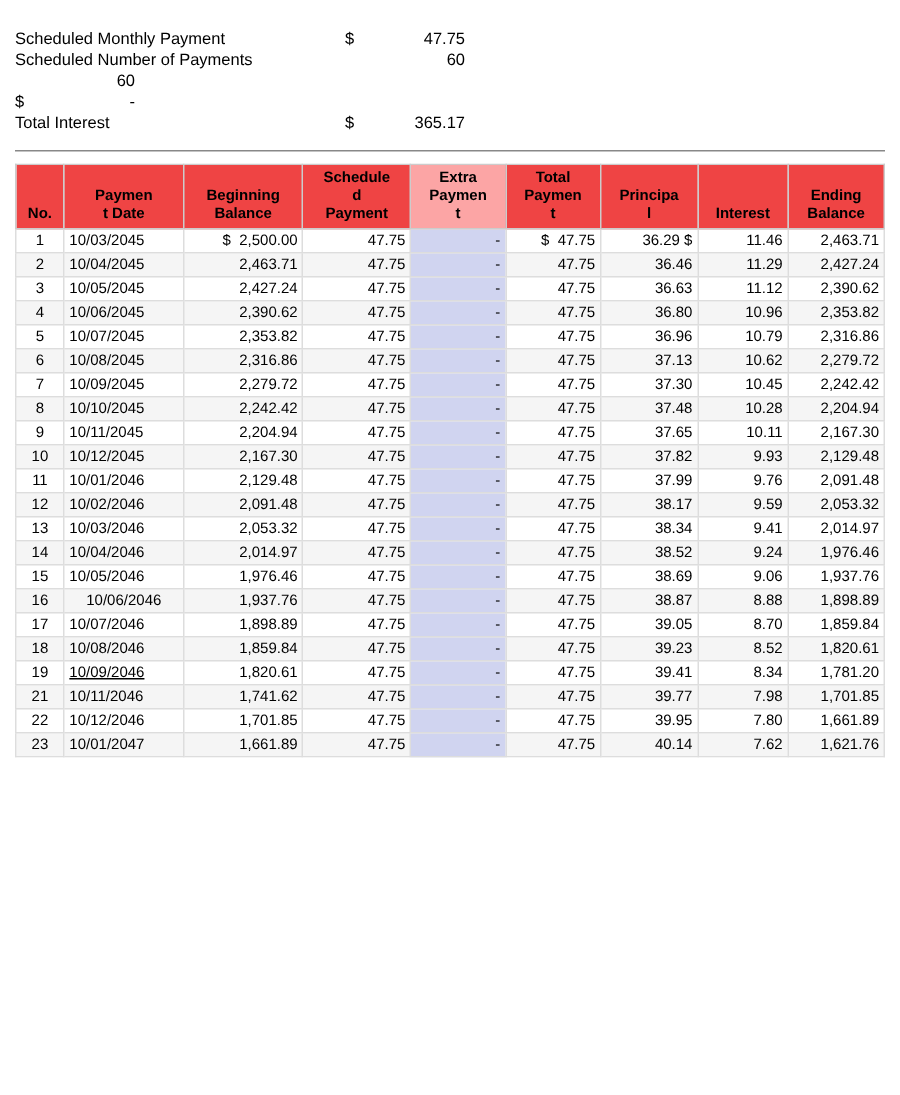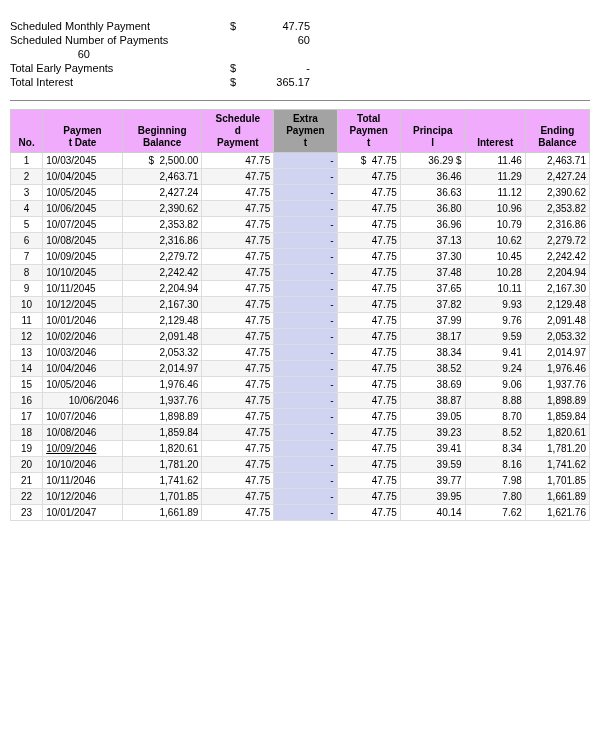--- a/index.html
+++ b/index.html
@@ -51,21 +51,21 @@
       background: #fff;
     }
     thead th {
       border: 1px solid #ccc;
       padding: 3px 3px;
       text-align: center;
       vertical-align: bottom;
       font-weight: bold;
       font-size: 10px;
       line-height: 1.2;
-      background: #f0abfc;
+      background: #ef4444;
     }
     tbody tr {
       background: #fff;
     }
     tbody tr:nth-child(even) {
       background: #f5f5f5;
     }
     tbody td {
       border: 1px solid #ddd;
       padding: 2px 3px;
@@ -77,21 +77,21 @@
       text-align: center;
     }
     tbody td:nth-child(2) {
       text-align: left;
     }
     
     tbody td.extra-col {
       background: #d0d4f0;
     }
     thead th.extra-col {
-      background: #a3a3a3;
+      background: #fca5a5;
     }
   </style>
 </head>
 <body>
 
 <div class="summary-section">
   <div class="summary-row">
     <span class="summary-label">Scheduled Monthly Payment</span>
     <span class="summary-currency">$</span>
     <span class="summary-value">47.75</span>
@@ -99,21 +99,20 @@
   <div class="summary-row">
     <span class="summary-label">Scheduled Number of Payments</span>
     <span class="summary-currency"></span>
     <span class="summary-value">60</span>
   </div>
   <div class="summary-row">
     <span class="summary-currency"></span>
     <span class="summary-value">60</span>
   </div>
   <div class="summary-row">
-    <span class="summary-label">Total Early Payments</span>
     <span class="summary-currency">$</span>
     <span class="summary-value">-</span>
   </div>
   <div class="summary-row">
     <span class="summary-label">Total Interest</span>
     <span class="summary-currency">$</span>
     <span class="summary-value">365.17</span>
   </div>
 </div>
 
@@ -295,21 +294,21 @@
           <td>1,976.46</td>
           <td>47.75</td>
           <td class="extra-col">-</td>
           <td>47.75</td>
           <td>38.69</td>
           <td>9.06</td>
           <td>1,937.76</td>
         </tr>
         <tr>
           <td>16</td>
-          <td style="text-align: right;">10/06/2046</td>
+          <td style="text-align: center;">10/06/2046</td>
           <td>1,937.76</td>
           <td>47.75</td>
           <td class="extra-col">-</td>
           <td>47.75</td>
           <td>38.87</td>
           <td>8.88</td>
           <td>1,898.89</td>
         </tr>
         <tr>
           <td>17</td>
@@ -336,31 +335,20 @@
         <tr>
           <td>19</td>
           <td style="text-align: left; text-decoration: underline;">10/09/2046</td>
           <td>1,820.61</td>
           <td>47.75</td>
           <td class="extra-col">-</td>
           <td>47.75</td>
           <td>39.41</td>
           <td>8.34</td>
           <td>1,781.20</td>
-        </tr>
-        <tr>
-          <td>20</td>
-          <td style="text-align: left;">10/10/2046</td>
-          <td>1,781.20</td>
-          <td>47.75</td>
-          <td class="extra-col">-</td>
-          <td>47.75</td>
-          <td>39.59</td>
-          <td>8.16</td>
-          <td>1,741.62</td>
         </tr>
         <tr>
           <td>21</td>
           <td style="text-align: left;">10/11/2046</td>
           <td>1,741.62</td>
           <td>47.75</td>
           <td class="extra-col">-</td>
           <td>47.75</td>
           <td>39.77</td>
           <td>7.98</td>

